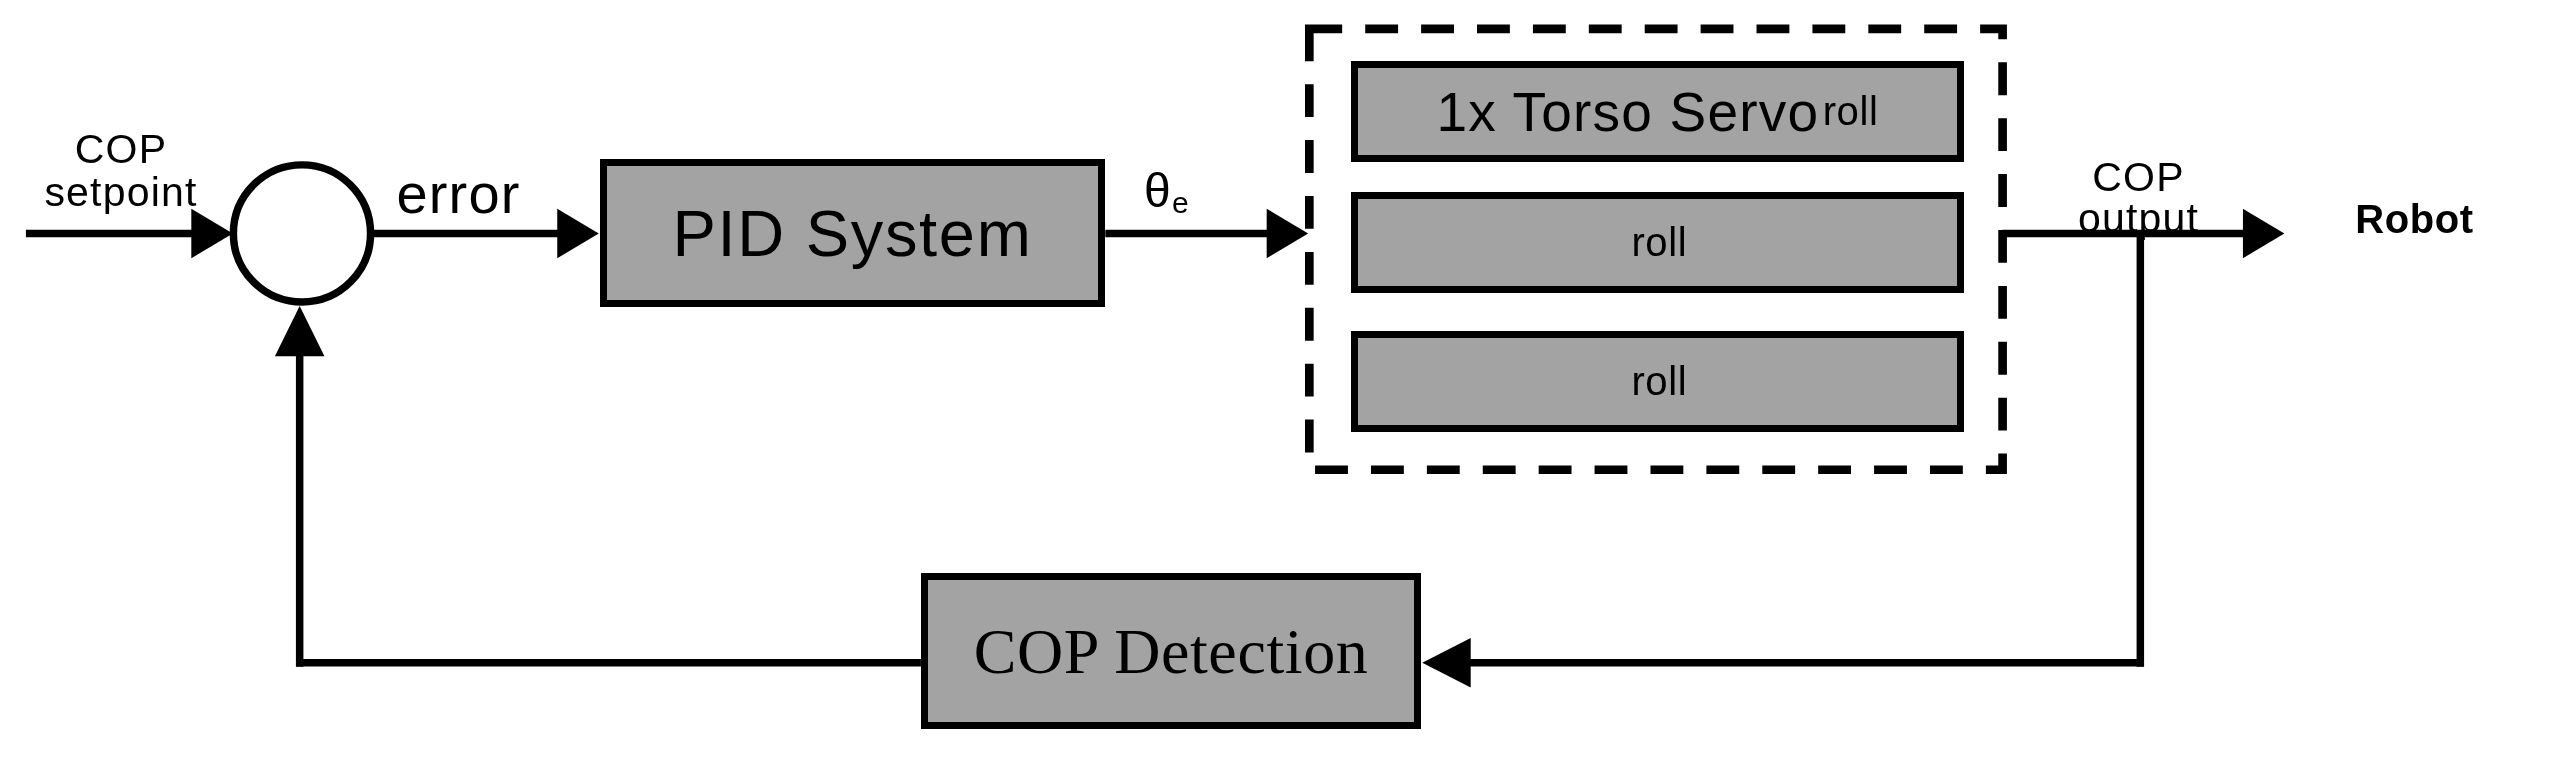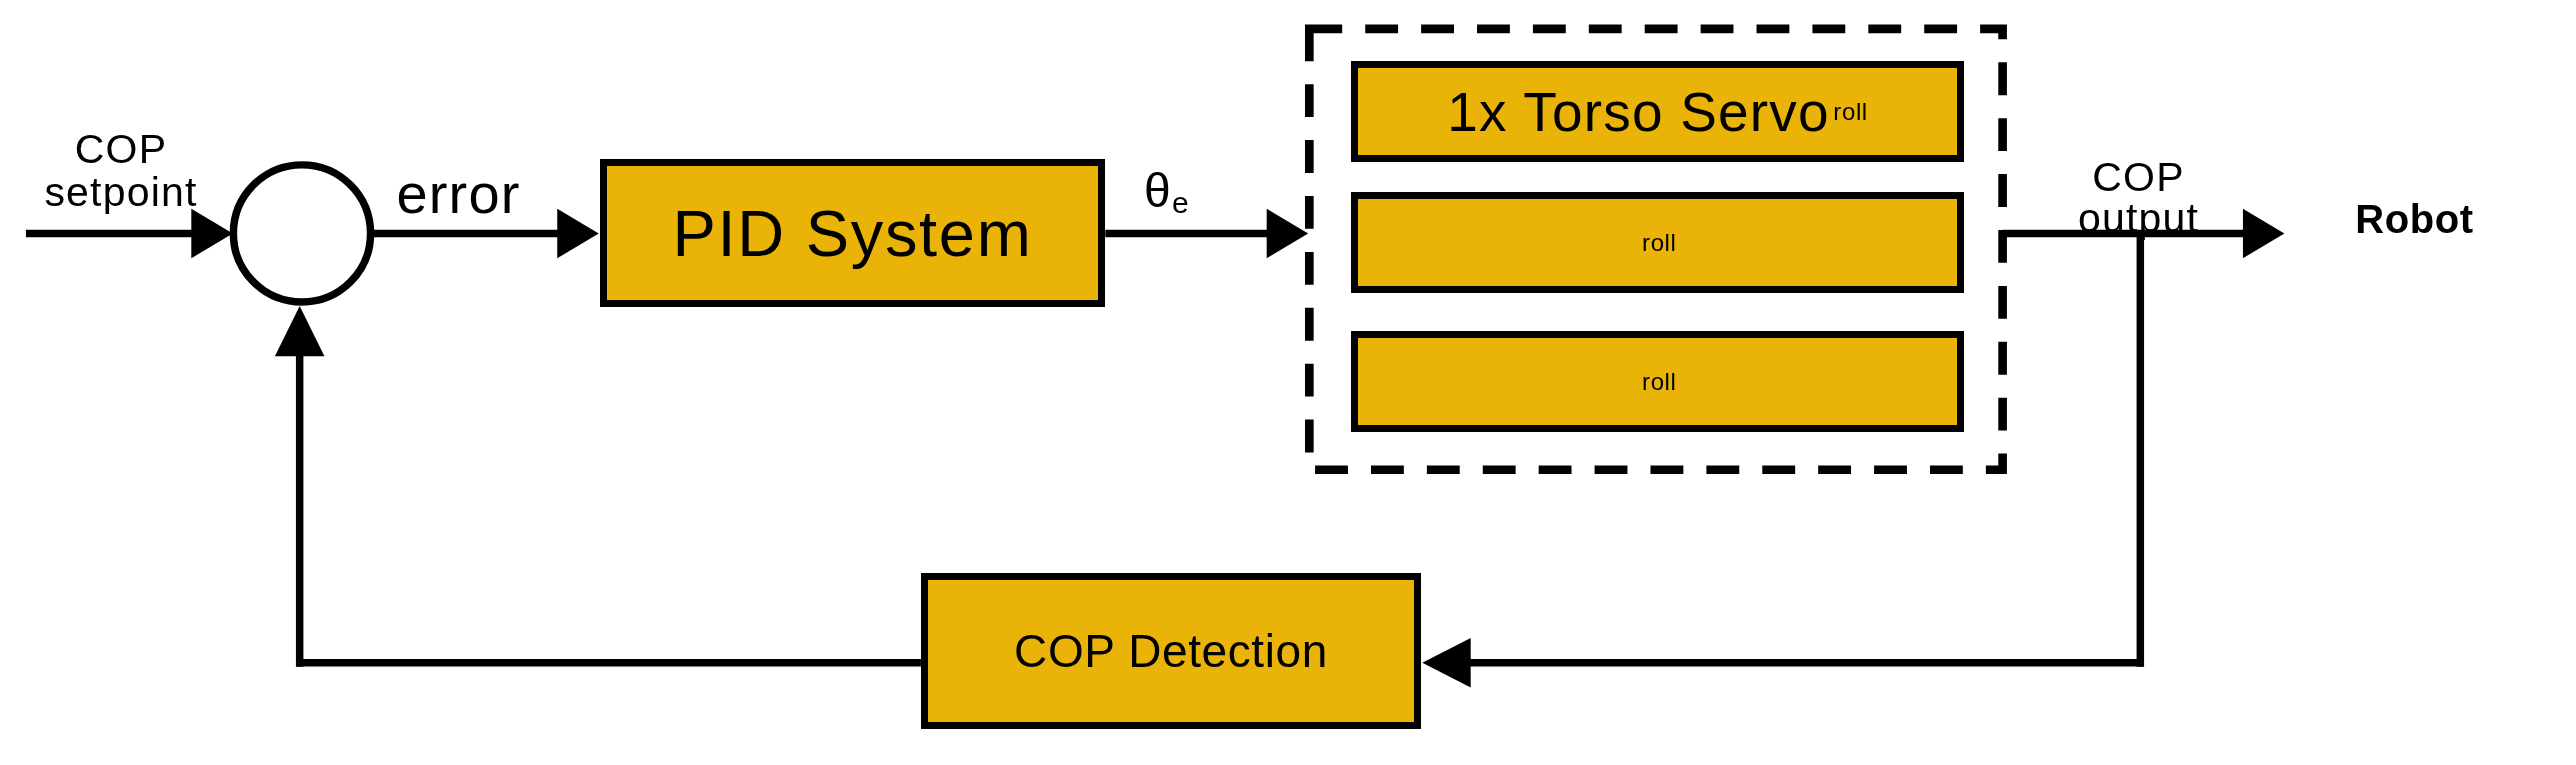--- a/index.html
+++ b/index.html
@@ -54,48 +54,48 @@
   }
   .lbl-robot {
     left: 2279px; top: 190px; width: 271px;
     font-size: 40px; line-height: 58px; font-weight: bold;
     letter-spacing: 0.6px;
   }
   .box {
     position: absolute;
     box-sizing: border-box;
     border: 7.5px solid #000000;
-    background: #eab308;
+    background: #a3a3a3;
     display: flex;
     align-items: center;
     justify-content: center;
     text-align: center;
     white-space: nowrap;
   }
   .box-pid {
     left: 600px; top: 159px; width: 505px; height: 148px;
     font-size: 65px; letter-spacing: 1.7px;
   }
   .box-servo {
     left: 1351px; width: 613px; height: 101px;
     border-width: 7px;
     font-size: 55px; letter-spacing: 1.2px;
   }
   .box-servo-torso { top: 61px; }
   .box-servo-hip   { top: 192px; }
   .box-servo-ankle { top: 331px; }
   .servo-sub {
-    font-size: 24px;
+    font-size: 40px;
     margin-left: 3.5px;
     letter-spacing: 0.6px;
   }
   .box-detection {
     left: 921px; top: 573px; width: 500px; height: 156px;
     flex-direction: column;
-    font-size: 46px; line-height: 59px; letter-spacing: 0.6px;
+    font-size: 64px; line-height: 59px; letter-spacing: 0.6px; font-family: Liberation Serif, serif;
   }
   .box-detection .ln { display: block; }
 </style>
 </head>
 <body>
 
 <div class="stage">
 
   <svg class="wires" viewBox="0 0 4470 1329" aria-hidden="true">
 

